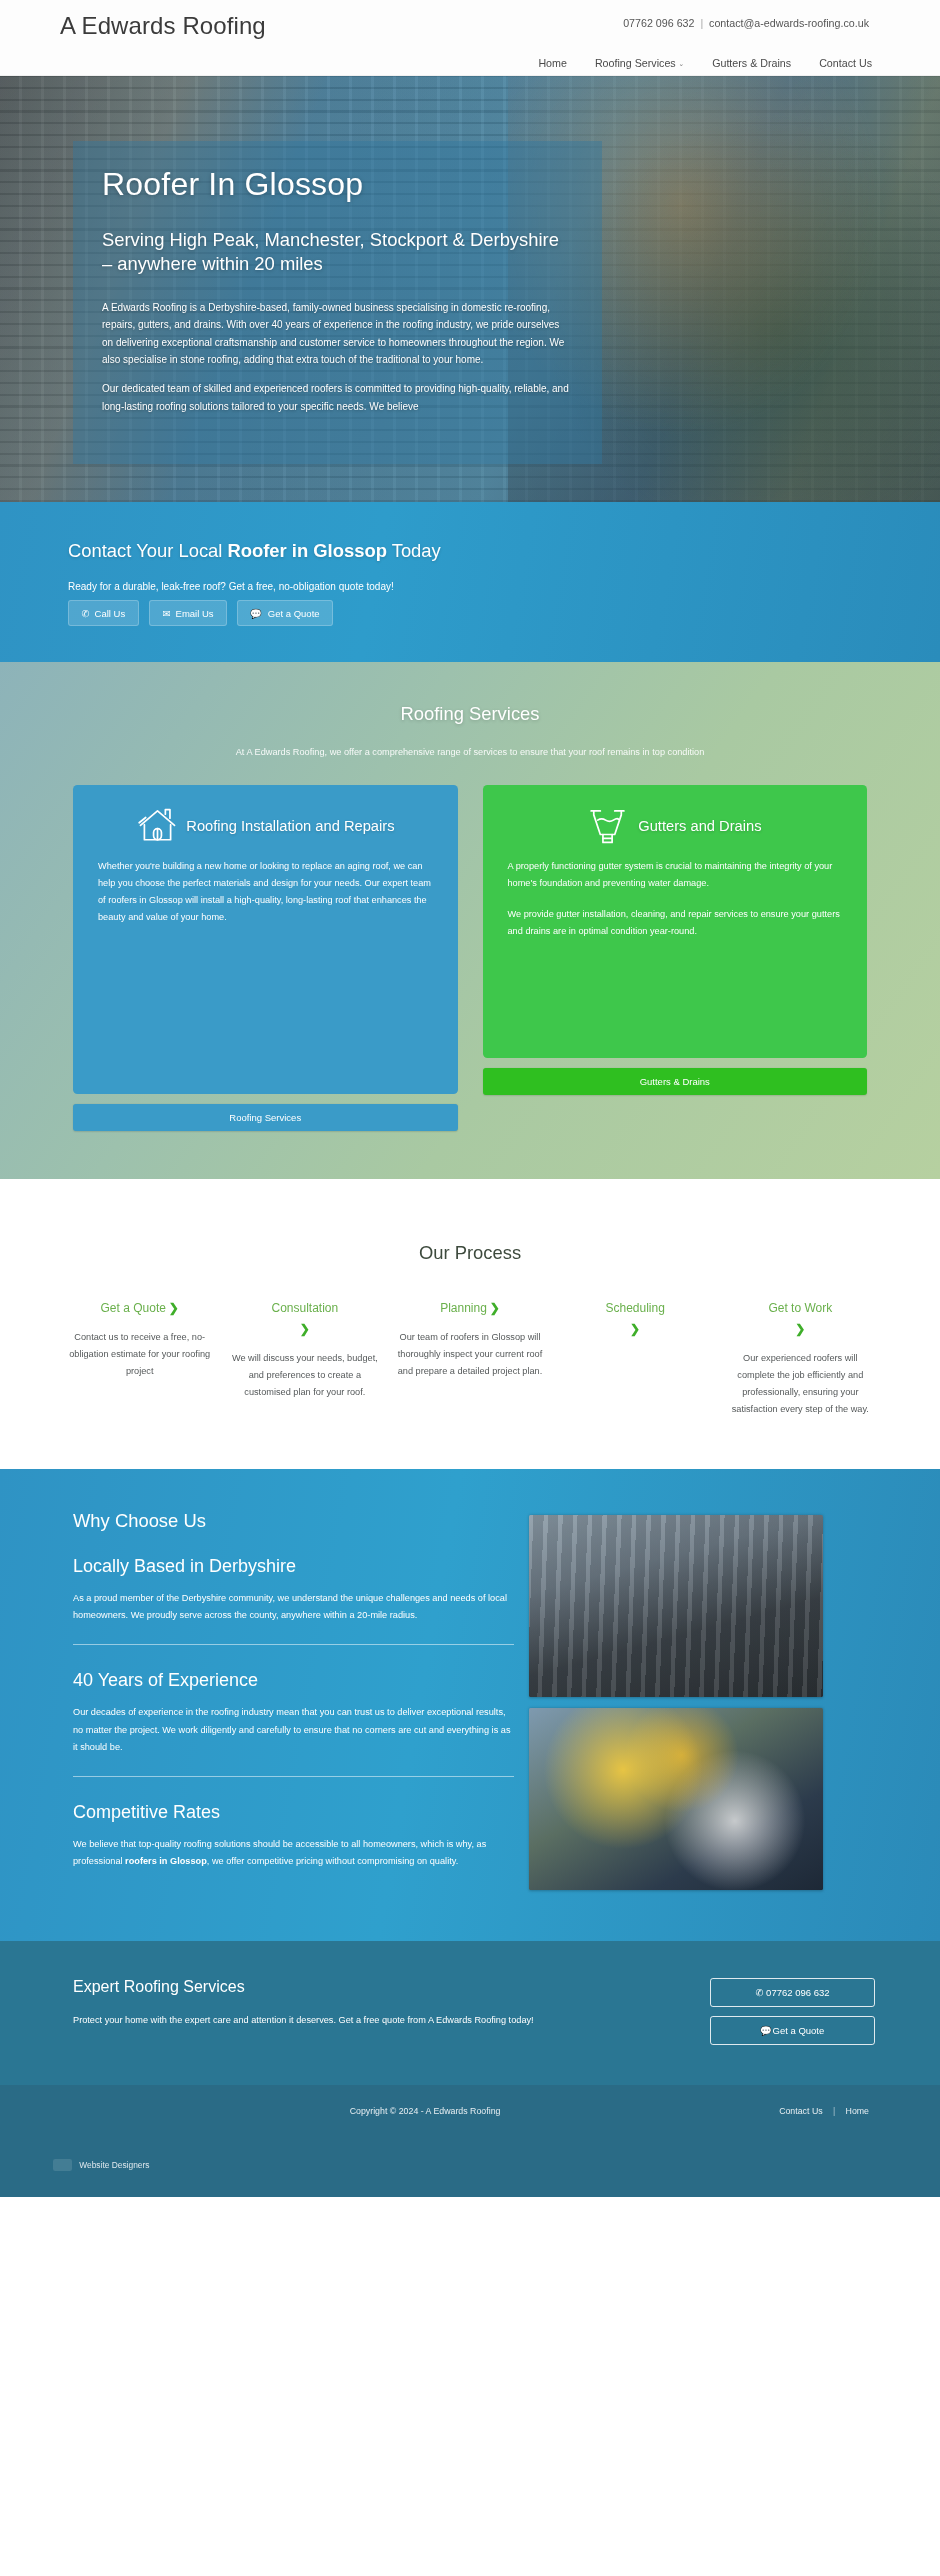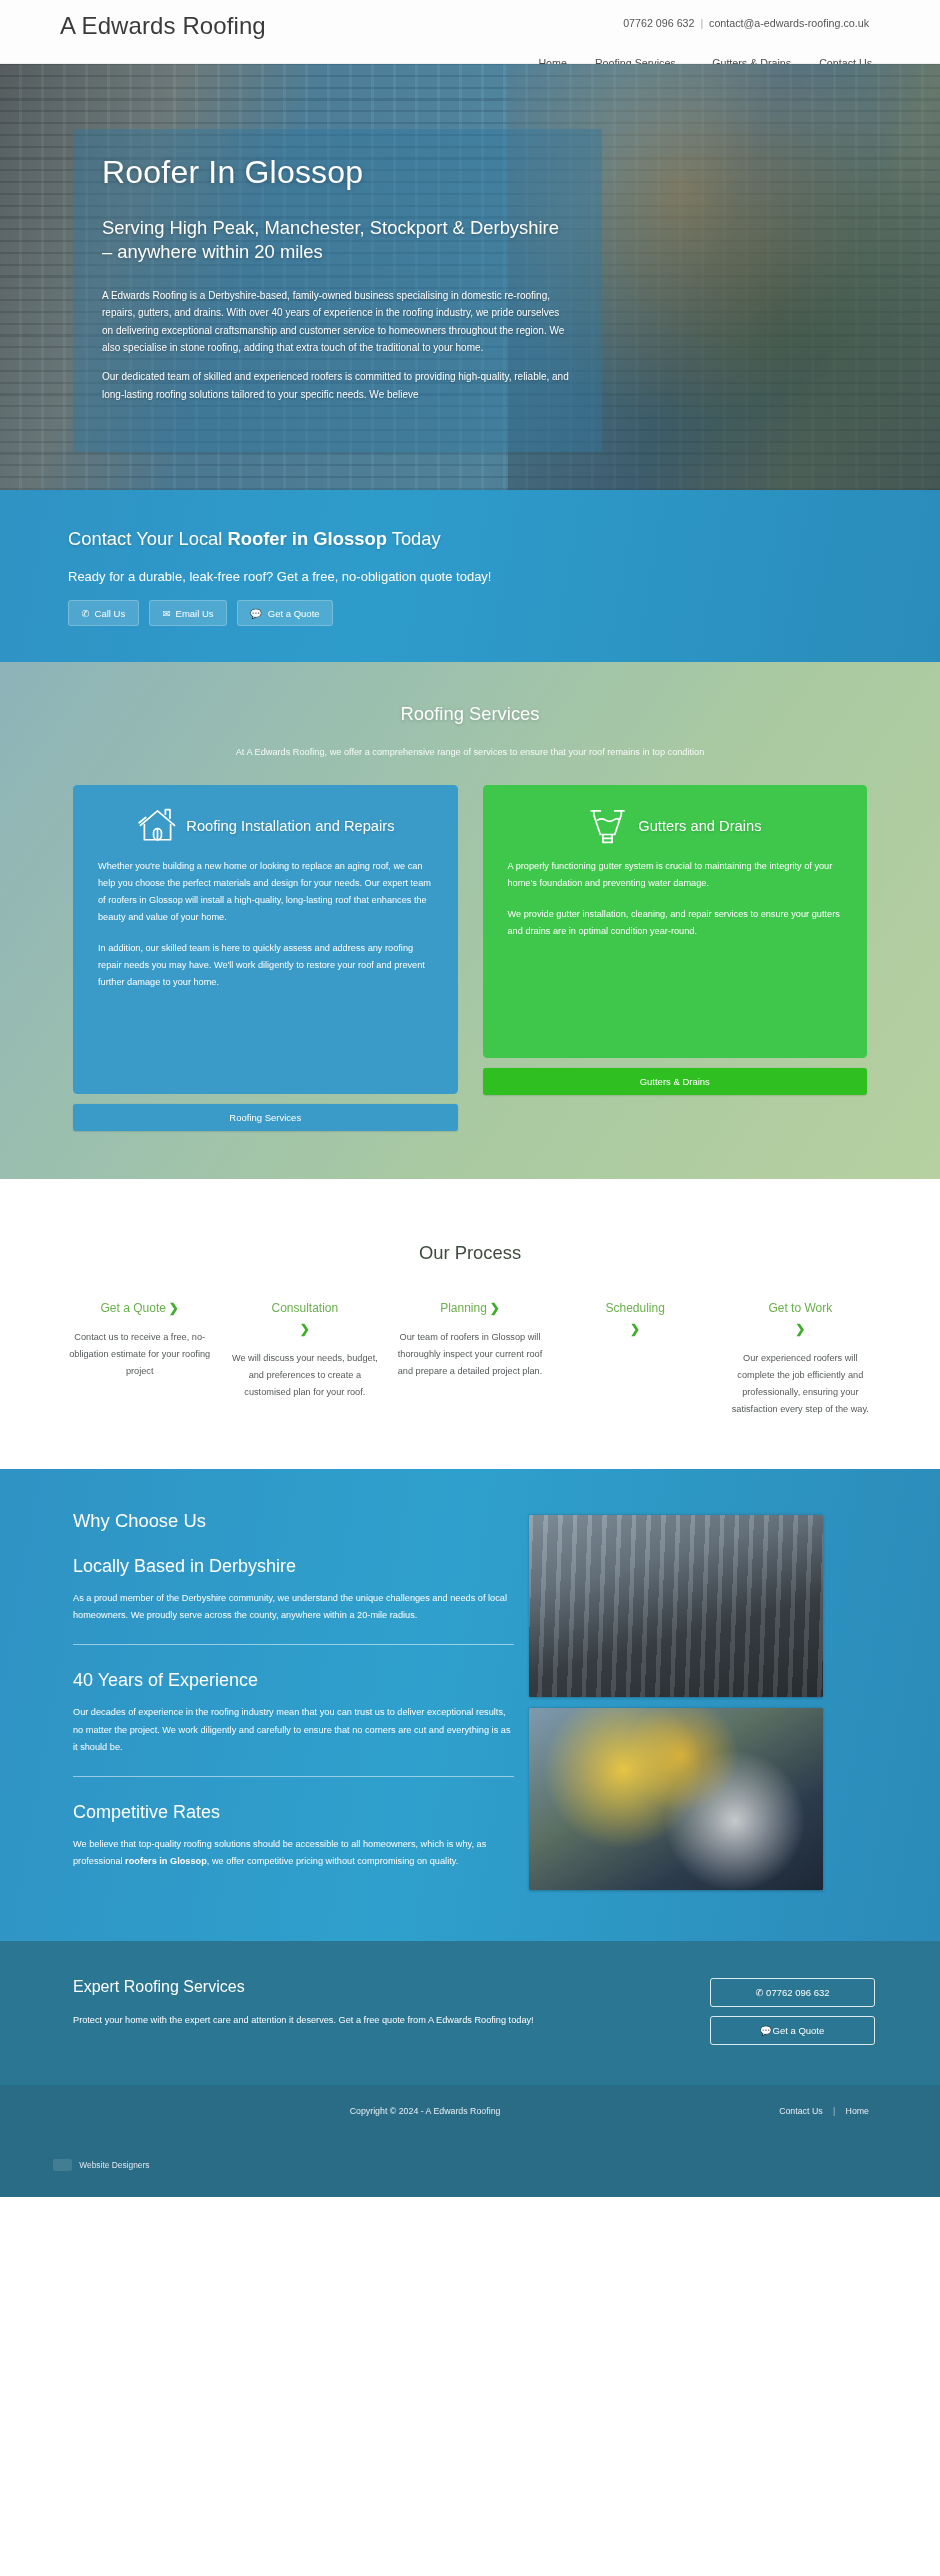--- a/index.html
+++ b/index.html
@@ -7,21 +7,21 @@
   body {
     font-family: "Liberation Sans", sans-serif;
     background: #ffffff;
     color: #333;
     -webkit-font-smoothing: antialiased;
   }
   .page { width: 940px; position: relative; overflow: hidden; }
 
   
   .topbar {
-    height: 64px;
+    height: 76px;
     background: #fdfdfd;
     position: relative;
     border-bottom: 0.7px solid #f0f0f0;
   }
   .brand {
     position: absolute;
     left: 60px; top: 11.8px;
     font-size: 24px;
     font-weight: 300;
     color: #3b3b3b;
@@ -103,21 +103,21 @@
   .cta-band {
     background: linear-gradient(100deg, #2f93c4 0%, #2e9ccb 40%, #2a8cbb 100%);
     padding: 38px 0 36px 68px;
     color: #fff;
   }
   .cta-band h2 {
     font-size: 18.4px; font-weight: 300; margin-bottom: 19px;
     text-shadow: 0 0.7px 2.9px rgba(0,0,0,.18);
   }
   .cta-band h2 b { font-weight: 700; }
-  .cta-band .lede { font-size: 13px; margin-bottom: 16px; font-weight: 400; }
+  .cta-band .lede { font-size: 10px; margin-bottom: 8px; font-weight: 400; }
   .cta-btns { display: flex; gap: 10.3px; }
   .cta-btn {
     background: rgba(255,255,255,.16);
     border: 0.7px solid rgba(255,255,255,.22);
     border-radius: 2.9px;
     color: #fff;
     font-size: 9.5px;
     padding: 6.6px 12.5px;
     cursor: pointer;
     display: flex; align-items: center; gap: 5.1px;
@@ -342,21 +342,20 @@
               <path d="M6 28 L32 6 L58 28"></path>
               <path d="M12 27 L12 50 L52 50 L52 27"></path>
               <path d="M44 11 L44 4 L51 4 L51 17"></path>
               <path d="M4 24 L14 16"></path>
               <rect x="26" y="33" width="12" height="17" rx="6"></rect>
               <path d="M32 33 L32 50"></path>
             </svg>
             <h3>Roofing Installation and Repairs</h3>
           </div>
           <p>Whether you're building a new home or looking to replace an aging roof, we can help you choose the perfect materials and design for your needs. Our expert team of roofers in Glossop will install a high-quality, long-lasting roof that enhances the beauty and value of your home.</p>
-          <p>In addition, our skilled team is here to quickly assess and address any roofing repair needs you may have. We'll work diligently to restore your roof and prevent further damage to your home.</p>
         </div>
         <button class="svc-btn blue">Roofing Services</button>
       </div>
 
       <div class="svc-col">
         <div class="svc-card green">
           <div class="svc-head">
             <svg class="svc-icon" viewBox="0 0 64 58" fill="none" stroke="#ffffff" stroke-width="2.6" stroke-linejoin="round" stroke-linecap="round">
               <path d="M8 6 L8 12 L18 42 L40 42 L50 12 L50 6"></path>
               <path d="M4 6 L18 6"></path>

